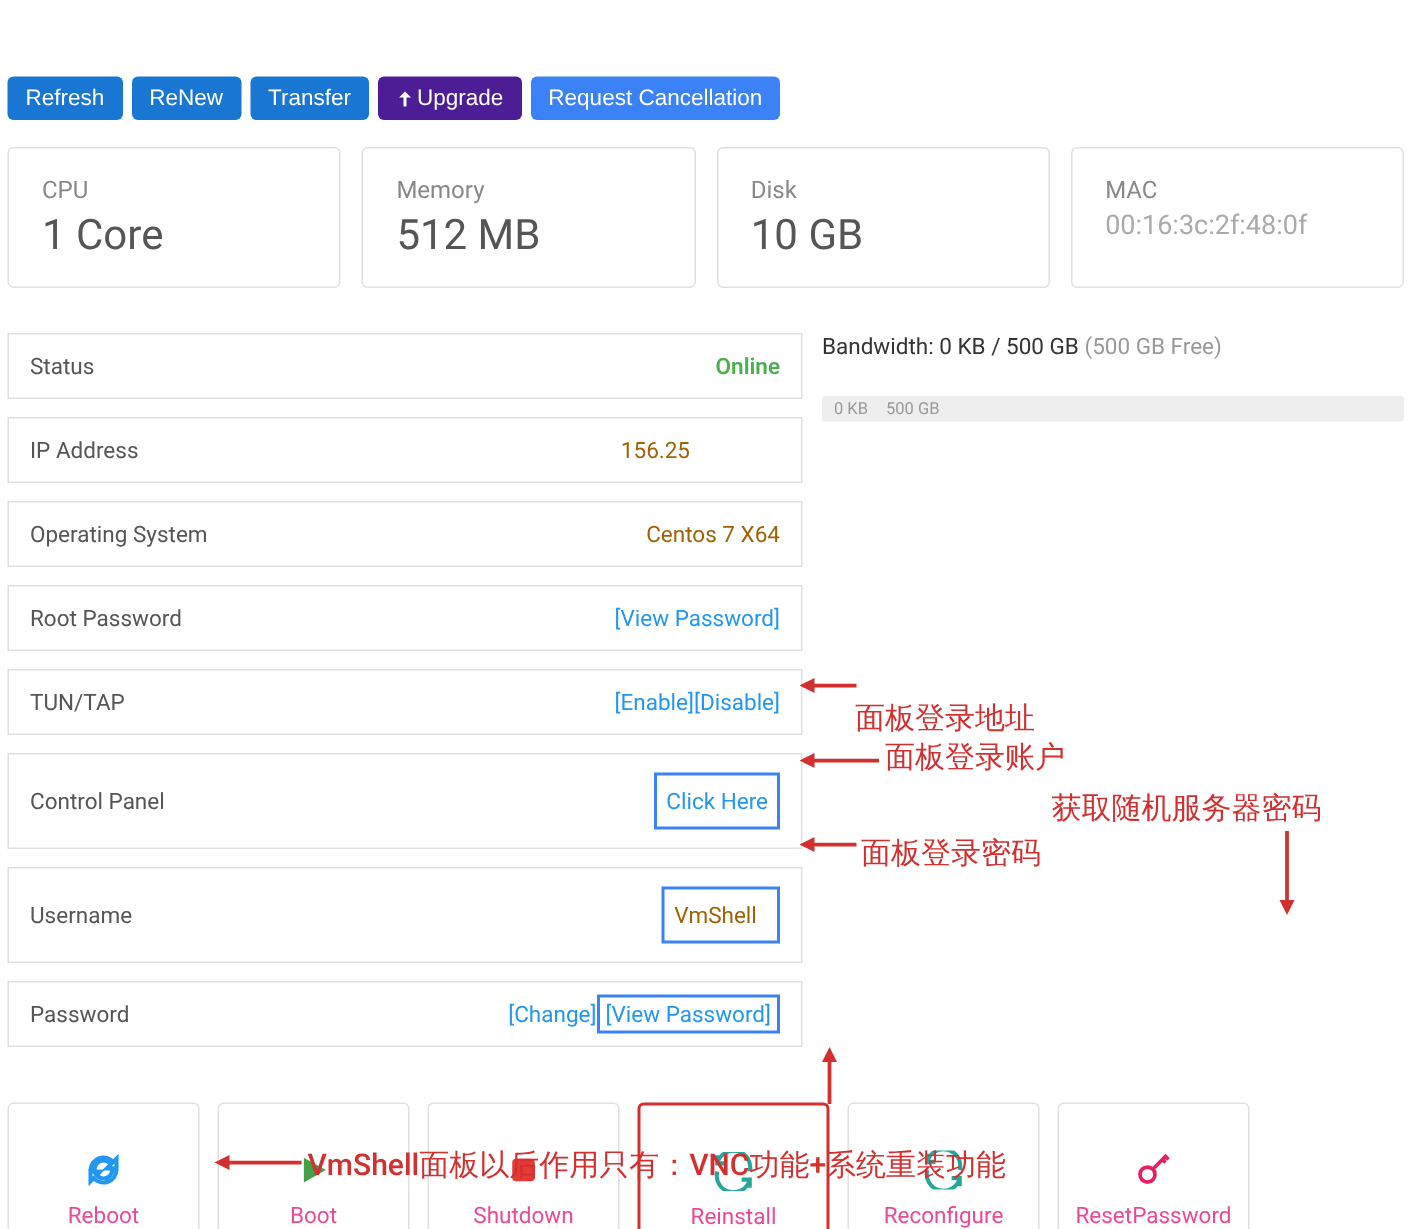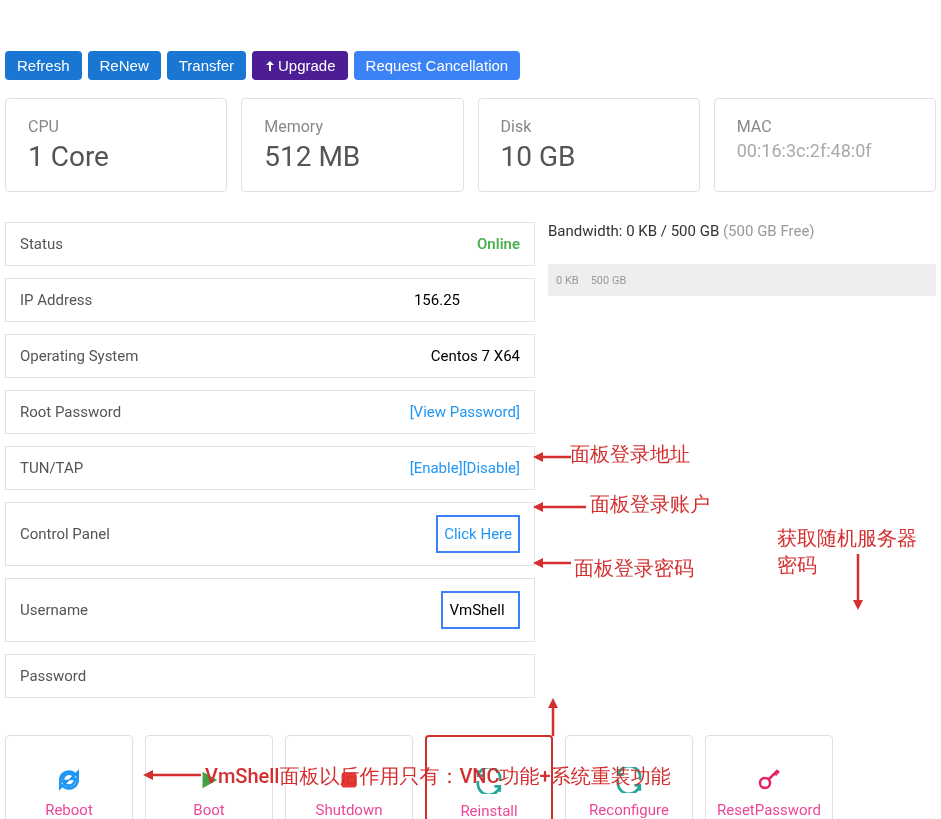--- a/index.html
+++ b/index.html
@@ -16,29 +16,29 @@
 .stat-label { color: #888; font-size: 16px; margin-bottom: 4px; }
 .stat-value { color: #555; font-size: 28px; font-weight: 400; }
 .stat-value.muted { color: #aaa; font-size: 18px; }
 
 .content { display: flex; gap: 13px; }
 .left-col { width: 530px; }
 .right-col { flex: 1; }
 
 .info-row { border: 1px solid #e0e0e0; padding: 12px 14px; margin-bottom: 12px; display: flex; justify-content: space-between; align-items: center; position: relative; }
 .info-label { color: #555; }
-.info-val { color: #000000; text-align: right; }
+.info-val { color: #a16207; text-align: right; }
 .online { color: #4caf50; font-weight: 600; }
 .link { color: #2196f3; cursor: pointer; }
 
 .hlbox { border: 2px solid #3b82f6; padding: 2px 4px; }
 
 .bw-label { font-size: 15px; color: #333; margin-bottom: 24px; }
 .bw-free { color: #999; }
-.bw-bar { background: #eee; border-radius: 2px; height: 32px; display: flex; align-items: center; padding: 0 8px; gap: 12px; font-size: 11px; color: #999; }
+.bw-bar { background: #eee; border-radius: 2px; height: 17px; display: flex; align-items: center; padding: 0 8px; gap: 12px; font-size: 11px; color: #999; }
 
 .action-grid { display: flex; flex-wrap: wrap; gap: 12px; margin-top: 25px; }
 .action-btn { width: 128px; border: 1px solid #e0e0e0; border-radius: 4px; padding: 31px 6px; text-align: center; cursor: pointer; display: flex; flex-direction: column; align-items: center; gap: 8px; color: #ec4899; font-size: 15px; }
 .action-btn.hl { border: 2px solid #d32f2f; }
 .action-btn .icon { width: 26px; height: 26px; display: flex; align-items: center; justify-content: center; }
 
 .anno { position: absolute; color: #d32f2f; font-size: 20px; font-weight: 500; pointer-events: none; z-index: 10; }
 .arrow { position: absolute; pointer-events: none; z-index: 9; }
 .arrow line, .arrow path { stroke: #d32f2f; stroke-width: 2.5; fill: none; }
 .arrow .head { fill: #d32f2f; }
@@ -109,20 +109,23 @@
     <div class="info-row">
       <span class="info-label">Control Panel</span>
       <span class="link hlbox" style="padding:8px 6px">Click Here</span>
     </div>
     <div class="info-row">
       <span class="info-label">Username</span>
       <span class="info-val hlbox" style="padding:8px 6px 8px 6px;"><span>VmShell</span>&nbsp;&nbsp;</span>
     </div>
     <div class="info-row">
       <span class="info-label">Password</span>
+      <span>
+        <span class="link">[Change]</span><span class="link hlbox">[View Password]</span>
+      </span>
     </div>
   </div>
   <div class="right-col">
     <div class="bw-label">
       <span>Bandwidth: 0 KB / 500 GB </span><span class="bw-free">(500 GB Free)</span>
     </div>
     <div class="bw-bar">
       <span>0 KB</span>
       <span>500 GB</span>
     </div>
@@ -185,39 +188,39 @@
   <div class="action-btn hl">
     <span class="icon">
           <svg width="24" height="24" viewBox="0 0 24 24">
             <path d="M3 5 L10 12 L3 19 M12 19 L22 19" fill="none" stroke="#555" stroke-width="3"></path>
           </svg>
         </span>
 
   </div>
 </div>
 
-<div class="anno" style="left:565px; top:436px">面板登录地址</div>
+<div class="anno" style="left:565px; top:460px">面板登录地址</div>
 <svg class="arrow" style="left:528px; top:442px" width="40" height="20">
       <line x1="38" y1="10" x2="8" y2="10"></line>
       <polygon class="head" points="0,10 10,5 10,15"></polygon>
     </svg>
 
 <div class="anno" style="left:585px; top:486px">面板登录账户</div>
 <svg class="arrow" style="left:528px; top:492px" width="55" height="20">
       <line x1="53" y1="10" x2="8" y2="10"></line>
       <polygon class="head" points="0,10 10,5 10,15"></polygon>
     </svg>
 
 <div class="anno" style="left:569px; top:550px">面板登录密码</div>
 <svg class="arrow" style="left:528px; top:548px" width="40" height="20">
       <line x1="38" y1="10" x2="8" y2="10"></line>
       <polygon class="head" points="0,10 10,5 10,15"></polygon>
     </svg>
 
-<div class="anno" style="left:772px; top:520px">获取随机服务器密码</div>
+<div class="anno" style="left:696px; top:520px">获取随机服务器密码</div>
 <svg class="arrow" style="left:843px; top:547px" width="20" height="58">
       <line x1="10" y1="2" x2="10" y2="50"></line>
       <polygon class="head" points="10,58 5,48 15,48"></polygon>
     </svg>
 
 <svg class="arrow" style="left:538px; top:693px" width="20" height="40">
       <line x1="10" y1="38" x2="10" y2="8"></line>
       <polygon class="head" points="10,0 5,10 15,10"></polygon>
     </svg>
 

